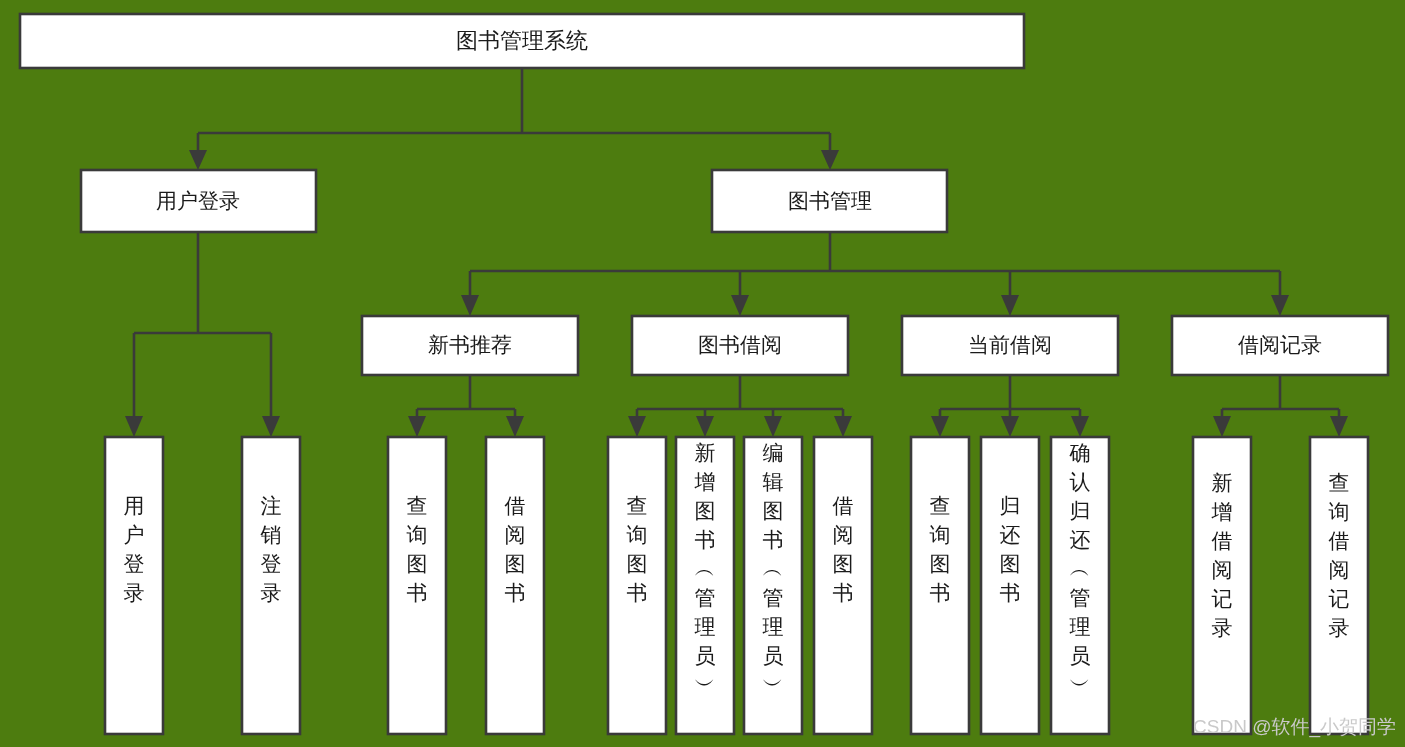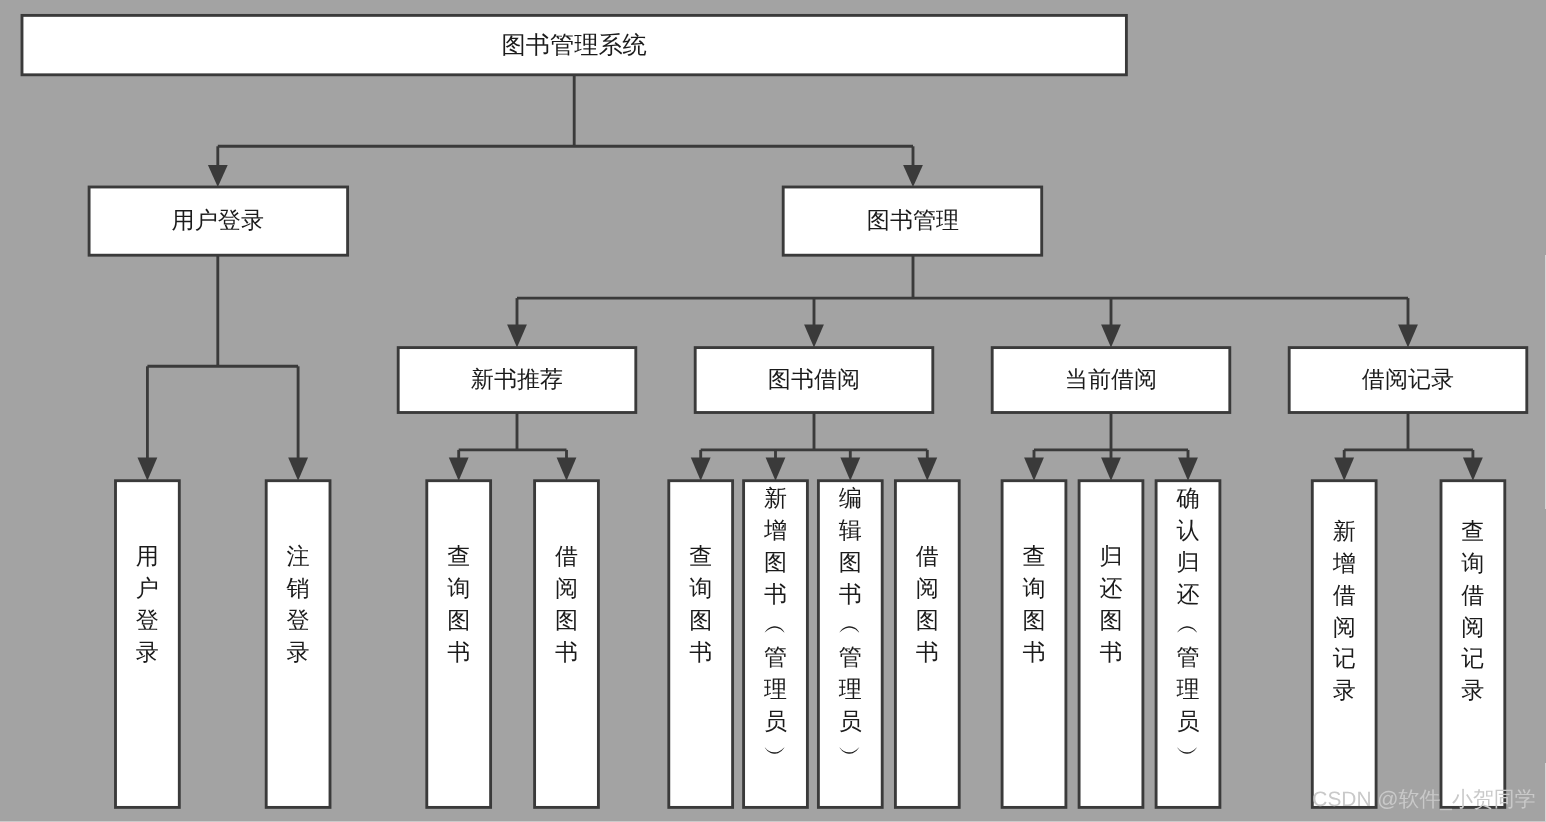--- a/index.html
+++ b/index.html
@@ -8,21 +8,21 @@
     padding: 0;
     background: #ffffff;
   }
   body {
     font-family: "Liberation Sans", "DejaVu Sans", sans-serif;
   }
   #diagram-root {
     position: relative;
     width: 1405px;
     height: 747px;
-    background: #a3a3a3;
+    background: #4d7c0f;
     overflow: hidden;
   }
   svg.diagram-canvas {
     position: absolute;
     top: 0;
     left: 0;
     width: 1405px;
     height: 747px;
     display: block;
   }

